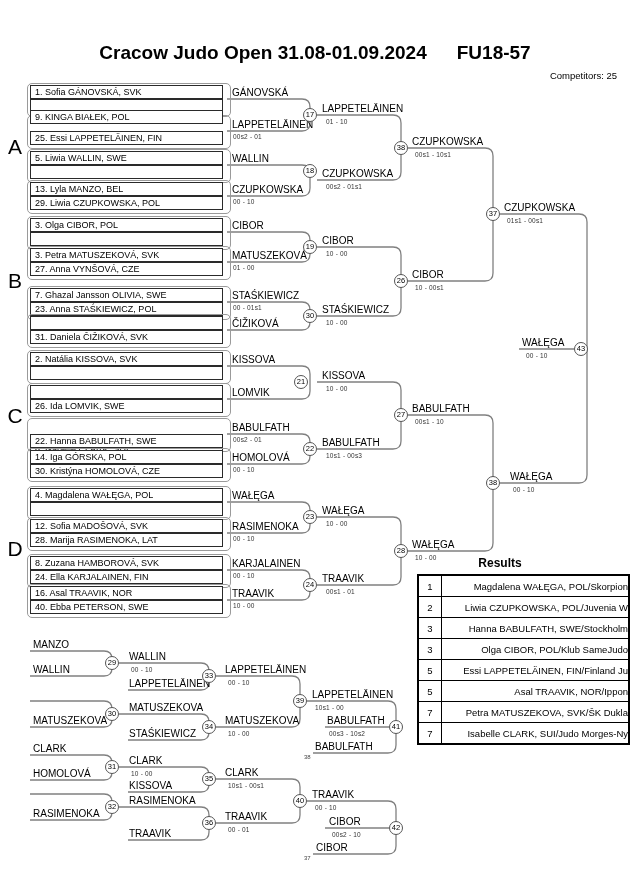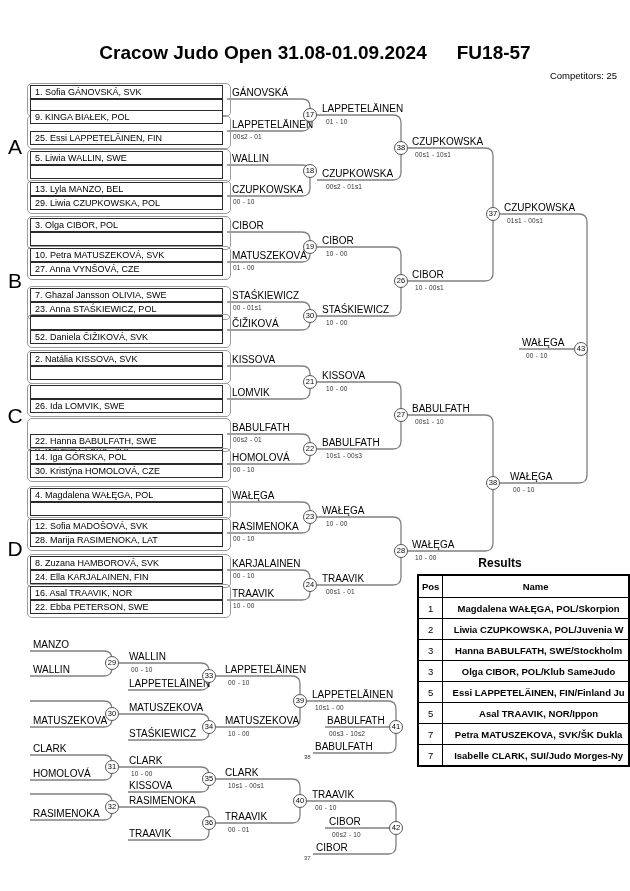--- a/index.html
+++ b/index.html
@@ -17,22 +17,22 @@
   .sc{font-size:6.5px;color:#333;white-space:nowrap;letter-spacing:.2px;}
   .tg{font-size:6px;color:#444;}
   .mc{width:14px;height:14px;box-sizing:border-box;border:1px solid #555;border-radius:50%;background:#fff;
       font-size:7.5px;line-height:12px;text-align:center;}
   #restitle{left:430px;top:556px;width:140px;text-align:center;font-weight:bold;font-size:12px;}
   #restable{left:417px;top:574px;border-collapse:collapse;border:2px solid #000;background:#fff;}
   #restable th,#restable td{border:1px solid #000;font-size:9.5px;padding:0;}
   #restable th{height:21px;font-weight:bold;}
   #restable td{height:20px;}
   .cpos{width:33px;text-align:center;}
-  .cname{width:190px;max-width:190px;text-align:center;padding-left:6px !important;
-         white-space:nowrap;overflow:hidden;font-weight:bold;}
+  .cname{width:190px;max-width:190px;text-align:right;padding-left:6px !important;
+         white-space:nowrap;overflow:hidden;}
   svg{position:absolute;left:0;top:0;}
 </style>
 </head>
 <body>
 
 <svg width="630" height="891">
   <g stroke="#808080" stroke-width="1.3" fill="none">
 
     <path d="M227,99 H302 Q310,99 310,107 V123 Q310,131 302,131 H227"></path>
     <path d="M227,165 H302 Q310,165 310,173 V188 Q310,196 302,196 H227"></path>
@@ -105,34 +105,34 @@
 <div class="abs bx" style="top:196px">29. Liwia CZUPKOWSKA, POL</div>
 <div class="abs sl" style="left:232px;top:184px">CZUPKOWSKA</div>
 <div class="abs sc" style="left:233px;top:198px">00 - 10</div>
 
 <div class="abs pf" style="top:216px"></div>
 <div class="abs bx" style="top:218px">3. Olga CIBOR, POL</div>
 <div class="abs bx" style="top:232px"></div>
 <div class="abs sl" style="left:232px;top:220px">CIBOR</div>
 
 <div class="abs pf" style="top:246px"></div>
-<div class="abs bx" style="top:248px">10. Petra MATUSZEKOVÁ, SVK</div>
+<div class="abs bx" style="top:248px">3. Petra MATUSZEKOVÁ, SVK</div>
 <div class="abs bx" style="top:262px">27. Anna VYNŠOVÁ, CZE</div>
 <div class="abs sl" style="left:232px;top:250px">MATUSZEKOVÁ</div>
 <div class="abs sc" style="left:233px;top:264px">01 - 00</div>
 
 <div class="abs pf" style="top:286px"></div>
 <div class="abs bx" style="top:288px">7. Ghazal Jansson OLIVIA, SWE</div>
 <div class="abs bx" style="top:302px">23. Anna STAŚKIEWICZ, POL</div>
 <div class="abs sl" style="left:232px;top:290px">STAŚKIEWICZ</div>
 <div class="abs sc" style="left:233px;top:304px">00 - 01s1</div>
 
 <div class="abs pf" style="top:314px"></div>
 <div class="abs bx" style="top:316px"></div>
-<div class="abs bx" style="top:330px">52. Daniela ČIŽIKOVÁ, SVK</div>
+<div class="abs bx" style="top:330px">31. Daniela ČIŽIKOVÁ, SVK</div>
 <div class="abs sl" style="left:232px;top:318px">ČIŽIKOVÁ</div>
 
 <div class="abs pf" style="top:350px"></div>
 <div class="abs bx" style="top:352px">2. Natália KISSOVA, SVK</div>
 <div class="abs bx" style="top:366px"></div>
 <div class="abs sl" style="left:232px;top:354px">KISSOVA</div>
 
 <div class="abs pf" style="top:383px"></div>
 <div class="abs bx" style="top:385px"></div>
 <div class="abs bx" style="top:399px">26. Ida LOMVIK, SWE</div>
@@ -162,21 +162,21 @@
 <div class="abs sc" style="left:233px;top:535px">00 - 10</div>
 
 <div class="abs pf" style="top:554px"></div>
 <div class="abs bx" style="top:556px">8. Zuzana HAMBOROVÁ, SVK</div>
 <div class="abs bx" style="top:570px">24. Ella KARJALAINEN, FIN</div>
 <div class="abs sl" style="left:232px;top:558px">KARJALAINEN</div>
 <div class="abs sc" style="left:233px;top:572px">00 - 10</div>
 
 <div class="abs pf" style="top:584px"></div>
 <div class="abs bx" style="top:586px">16. Asal TRAAVIK, NOR</div>
-<div class="abs bx" style="top:600px">22. Ebba PETERSON, SWE</div>
+<div class="abs bx" style="top:600px">40. Ebba PETERSON, SWE</div>
 <div class="abs sl" style="left:232px;top:588px">TRAAVIK</div>
 <div class="abs sc" style="left:233px;top:602px">10 - 00</div>
 
 <div class="abs sl" style="left:322px;top:103px">LAPPETELÄINEN</div>
 <div class="abs sc" style="left:326px;top:118px">01 - 10</div>
 <div class="abs sl" style="left:322px;top:168px">CZUPKOWSKA</div>
 <div class="abs sc" style="left:326px;top:183px">00s2 - 01s1</div>
 <div class="abs sl" style="left:322px;top:235px">CIBOR</div>
 <div class="abs sc" style="left:326px;top:250px">10 - 00</div>
 <div class="abs sl" style="left:322px;top:304px">STAŚKIEWICZ</div>
@@ -204,21 +204,21 @@
 <div class="abs sl" style="left:510px;top:471px">WAŁĘGA</div>
 <div class="abs sc" style="left:513px;top:486px">00 - 10</div>
 
 <div class="abs sl" style="left:522px;top:337px">WAŁĘGA</div>
 <div class="abs sc" style="left:526px;top:352px">00 - 10</div>
 
 <div class="abs mc" style="left:303px;top:108px">17</div>
 <div class="abs mc" style="left:303px;top:164px">18</div>
 <div class="abs mc" style="left:303px;top:240px">19</div>
 <div class="abs mc" style="left:303px;top:309px">30</div>
-<div class="abs mc" style="left:303px;top:375px">21</div>
+<div class="abs mc" style="left:294px;top:375px">21</div>
 <div class="abs mc" style="left:303px;top:442px">22</div>
 <div class="abs mc" style="left:303px;top:510px">23</div>
 <div class="abs mc" style="left:303px;top:578px">24</div>
 <div class="abs mc" style="left:394px;top:141px">38</div>
 <div class="abs mc" style="left:394px;top:274px">26</div>
 <div class="abs mc" style="left:394px;top:408px">27</div>
 <div class="abs mc" style="left:394px;top:544px">28</div>
 <div class="abs mc" style="left:486px;top:207px">37</div>
 <div class="abs mc" style="left:486px;top:476px">38</div>
 <div class="abs mc" style="left:574px;top:342px">43</div>
@@ -278,24 +278,20 @@
 
 <div class="abs sl" style="left:316px;top:842px">CIBOR</div>
 <div class="abs tg" style="left:304px;top:855px">37</div>
 <div class="abs mc" style="left:389px;top:821px">42</div>
 <div class="abs sl" style="left:329px;top:816px">CIBOR</div>
 <div class="abs sc" style="left:332px;top:831px">00s2 - 10</div>
 
 <div class="abs" id="restitle">Results</div>
 <table class="abs" id="restable">
   <tbody>
-      <tr>
-    <th class="cpos">Pos</th>
-    <th class="cname" style="text-align:center;padding-left:0 !important">Name</th>
-  </tr>
   <tr>
     <td class="cpos">1</td>
     <td class="cname">Magdalena WAŁĘGA, POL/Skorpion</td>
   </tr>
   <tr>
     <td class="cpos">2</td>
     <td class="cname">Liwia CZUPKOWSKA, POL/Juvenia W</td>
   </tr>
   <tr>
     <td class="cpos">3</td>

